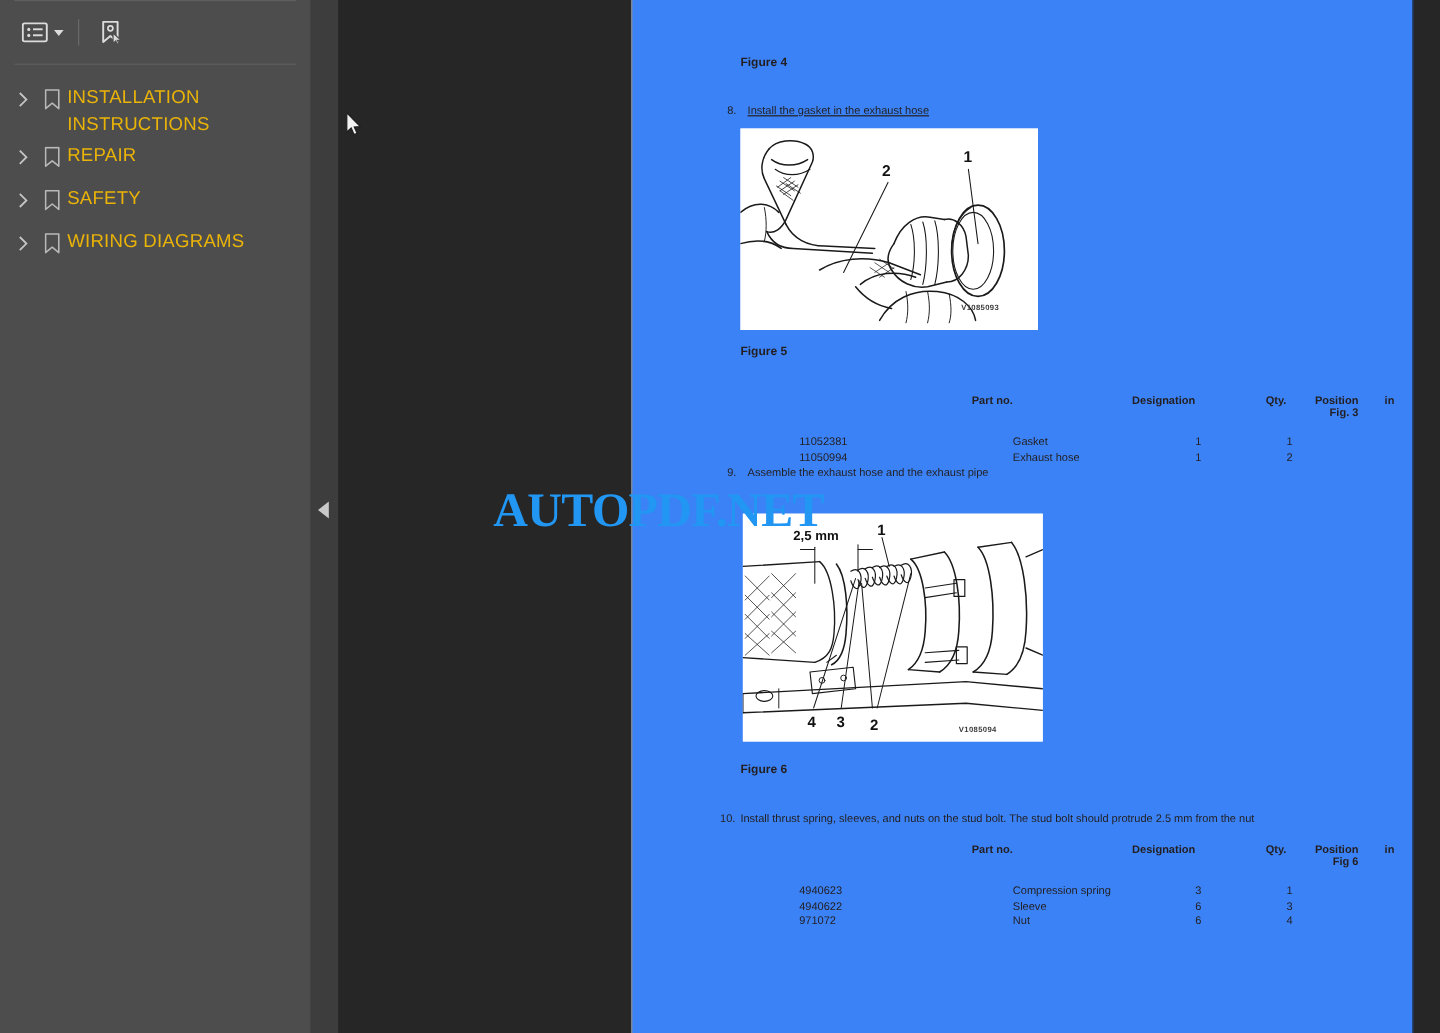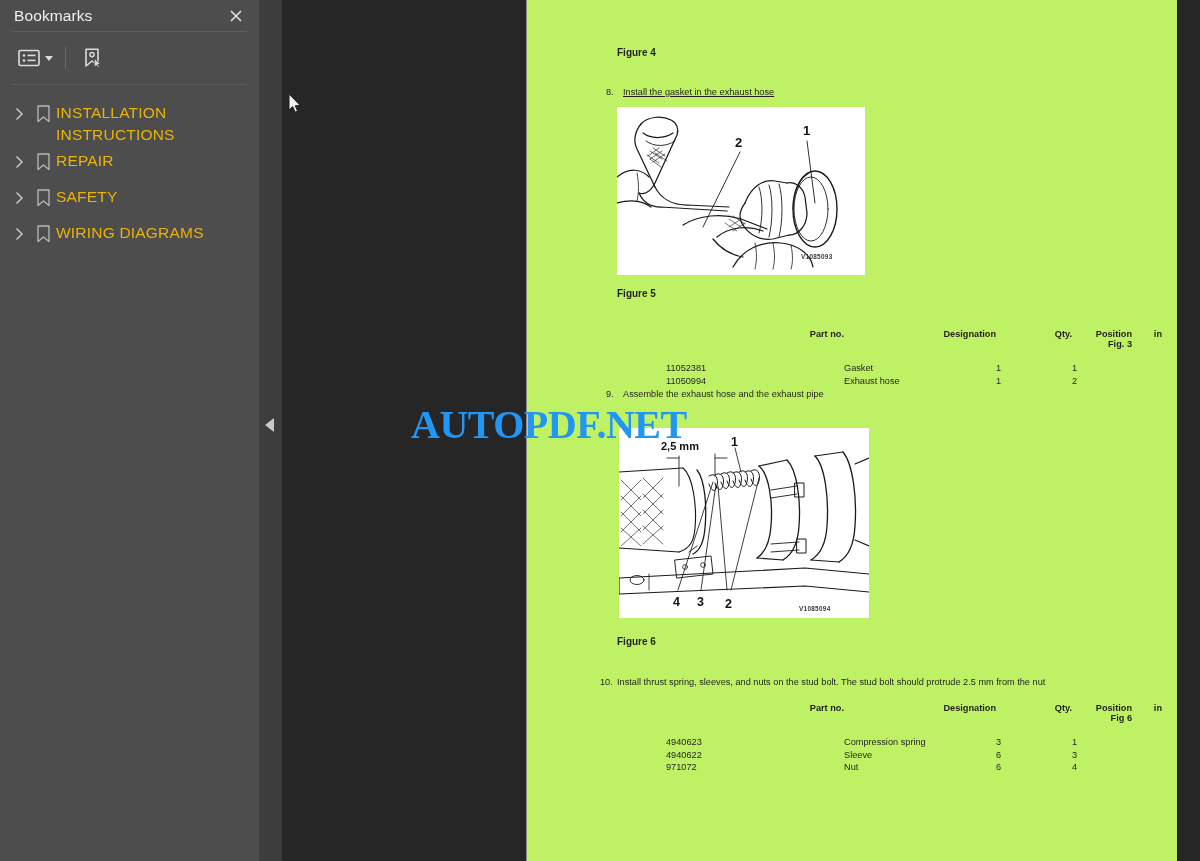--- a/index.html
+++ b/index.html
@@ -95,21 +95,21 @@
   
   .viewer {
     flex: 1; height: 861px;
     background: #262626;
     position: relative;
     overflow: hidden;
   }
   .page {
     position: absolute; left: 244px; top: 0;
     width: 652px; height: 861px;
-    background: #bef264;
+    background: #3b82f6;
     border-left: 1px solid #8a8a8a;
     border-right: 1px solid #1b1b1b;
     color: #231f20;
   }
 
   .doc { position: relative; width: 100%; height: 100%; font-size: 9.2px; }
 
   .figlabel { position: absolute; font-weight: bold; font-size: 10px; color: #231f20; }
   .step { position: absolute; font-size: 9.2px; color: #231f20; white-space: nowrap; }
   .step .num { display: inline-block; width: 17px; }
@@ -152,28 +152,20 @@
   
   .cursor { position: absolute; left: 288px; top: 93px; z-index: 60; pointer-events: none; }
 </style>
 </head>
 <body>
 
 <div class="app">
 
   <div class="sidebar">
 
-    <div class="sb-header">
-      <div class="sb-title">Bookmarks</div>
-      <div class="sb-close">
-        <svg width="16" height="16" viewBox="0 0 16 16">
-          <path d="M3 3 L13 13 M13 3 L3 13" stroke="#e3e3e3" stroke-width="1.6" fill="none"></path>
-        </svg>
-      </div>
-    </div>
     <div class="sb-rule"></div>
 
     <div class="sb-toolbar">
       <div class="tb-btn">
         <svg width="22" height="18" viewBox="0 0 22 18">
           <rect x="1" y="1.5" width="20" height="15" rx="1.5" fill="none" stroke="#dcdcdc" stroke-width="1.6"></rect>
           <circle cx="6" cy="6.5" r="1.3" fill="#dcdcdc"></circle>
           <circle cx="6" cy="11.5" r="1.3" fill="#dcdcdc"></circle>
           <rect x="9.5" y="5.6" width="8" height="1.6" fill="#dcdcdc"></rect>
           <rect x="9.5" y="10.6" width="8" height="1.6" fill="#dcdcdc"></rect>

